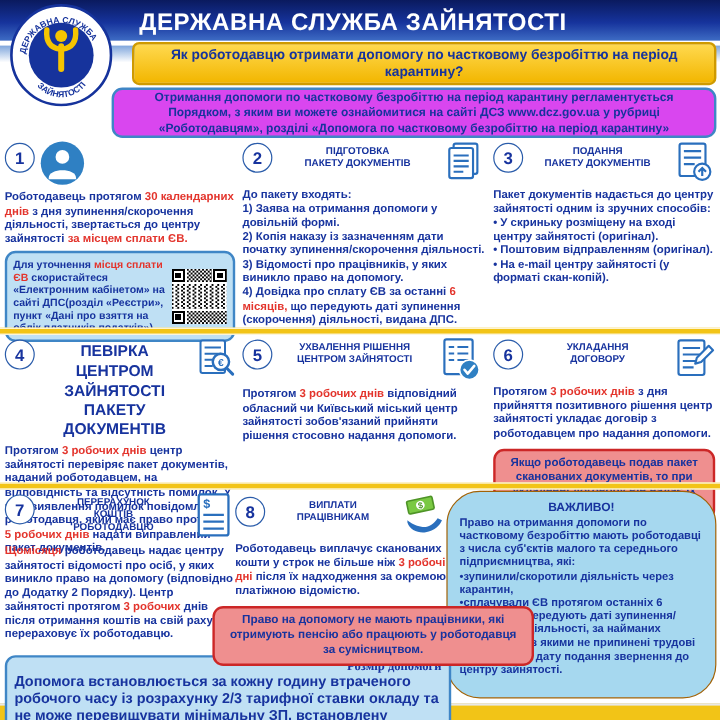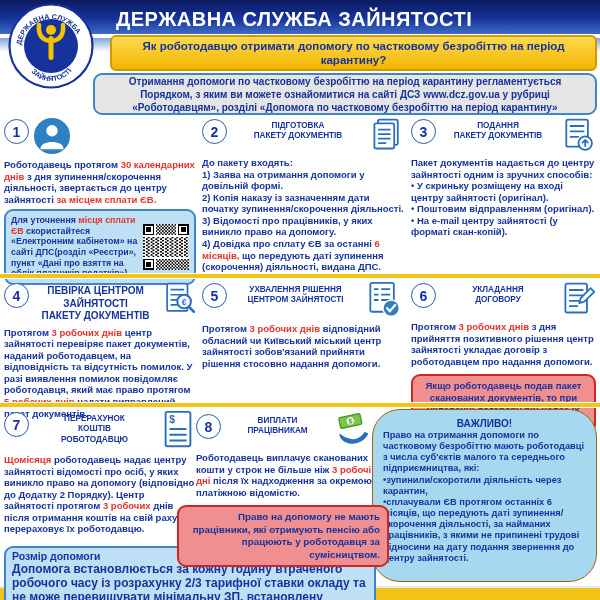--- a/index.html
+++ b/index.html
@@ -19,60 +19,60 @@
 
   
   .qbox { position:absolute; left:110px; top:35px; width:487px; height:36px;
     background:linear-gradient(180deg,#ffd94f,#f2b600); border:2px solid #cf9a00;
     border-radius:6px; display:flex; align-items:center; justify-content:center;
     text-align:center; color:#16339c; font-weight:bold; font-size:11.5px; line-height:1.25;
     padding:2px 10px; z-index:5; }
 
   
   .intro { position:absolute; left:93px; top:73px; width:504px; height:42px;
-    background:#e5e5e5; border:2px solid #3f86c6; border-radius:9px;
+    background:#d946ef; border:2px solid #3f86c6; border-radius:9px;
     display:flex; align-items:center; justify-content:center; text-align:center;
     color:#16339c; font-weight:bold; font-size:10px; line-height:1.3; padding:2px 8px; }
 
   
   .step { position:absolute; color:#17339e; }
   .step-head { display:flex; align-items:flex-start; gap:4px; }
   .num { flex:0 0 auto; width:25px; height:25px; border:1.6px solid #2a5caa; border-radius:50%;
     display:flex; align-items:center; justify-content:center; font-size:14px; font-weight:bold;
     background:#fff; margin-top:2px; }
   .stitle { flex:1 1 auto; text-align:center; font-weight:bold; font-size:8.2px;
     line-height:1.25; white-space:pre-line; padding-top:4px; }
-  .stitle.small { font-size:10px; }
+  .stitle.small { font-size:13px; }
   .sicon { flex:0 0 auto; }
   .sbody { margin-top:4px; font-weight:bold; font-size:9.5px; line-height:1.22;
     white-space:pre-line; }
   .red { color:#e3342c; }
 
   .bluebox { background:#bfe0f4; border:2px solid #3f86c6; border-radius:9px;
     padding:4px 5px; font-weight:bold; color:#17339e; }
   .pinkbox { background:#ef8f8f; border:2px solid #cc2727; border-radius:9px;
     padding:4px 7px; font-weight:bold; color:#17339e; text-align:center; }
 
   .note1 { margin-top:4px; display:flex; gap:4px; align-items:center; font-size:8.8px; line-height:1.2; }
   .note1 .txt { white-space:pre-line; }
 
   .divider { position:absolute; left:0; width:600px; height:6px; background:#f2c417;
     border-top:1.5px solid #fff; border-bottom:1.5px solid #fff; }
 
-  .warnbox { position:absolute; left:177px; top:505px; width:212px; z-index:6;
-    font-size:9.8px; line-height:1.28;text-align:right; }
+  .warnbox { position:absolute; left:177px; top:505px; width:268px; z-index:6;
+    font-size:9.8px; line-height:1.28; }
   .impbox { position:absolute; left:372px; top:409px; width:225px; height:173px;
     background:#a6d8ef; border:1px solid #a16207; border-radius:28px; z-index:3;
     padding:8px 10px; color:#17339e; font-weight:bold; }
   .impbox .ititle { text-align:center; font-size:10px; margin-bottom:1px; }
   .impbox .ibody { font-size:9.3px; line-height:1.2; white-space:pre-line; }
 
   .amount { position:absolute; left:4px; top:546px; width:372px; z-index:4;
     padding:2px 6px 4px 6px; }
-  .amount .atitle { text-align:left; font-size:10.5px; }
+  .amount .atitle { text-align:right; font-size:10.5px;font-family:Liberation Serif, serif; }
   .amount .abody { font-size:12px; line-height:1.18; }
 
   .bottombar { position:absolute; left:0; top:586px; width:600px; height:14px;
     background:#f2c417; border-top:2px solid #e8e8e8; z-index:1; }
 
   svg { display:block; }
 </style>
 </head>
 <body>
 

